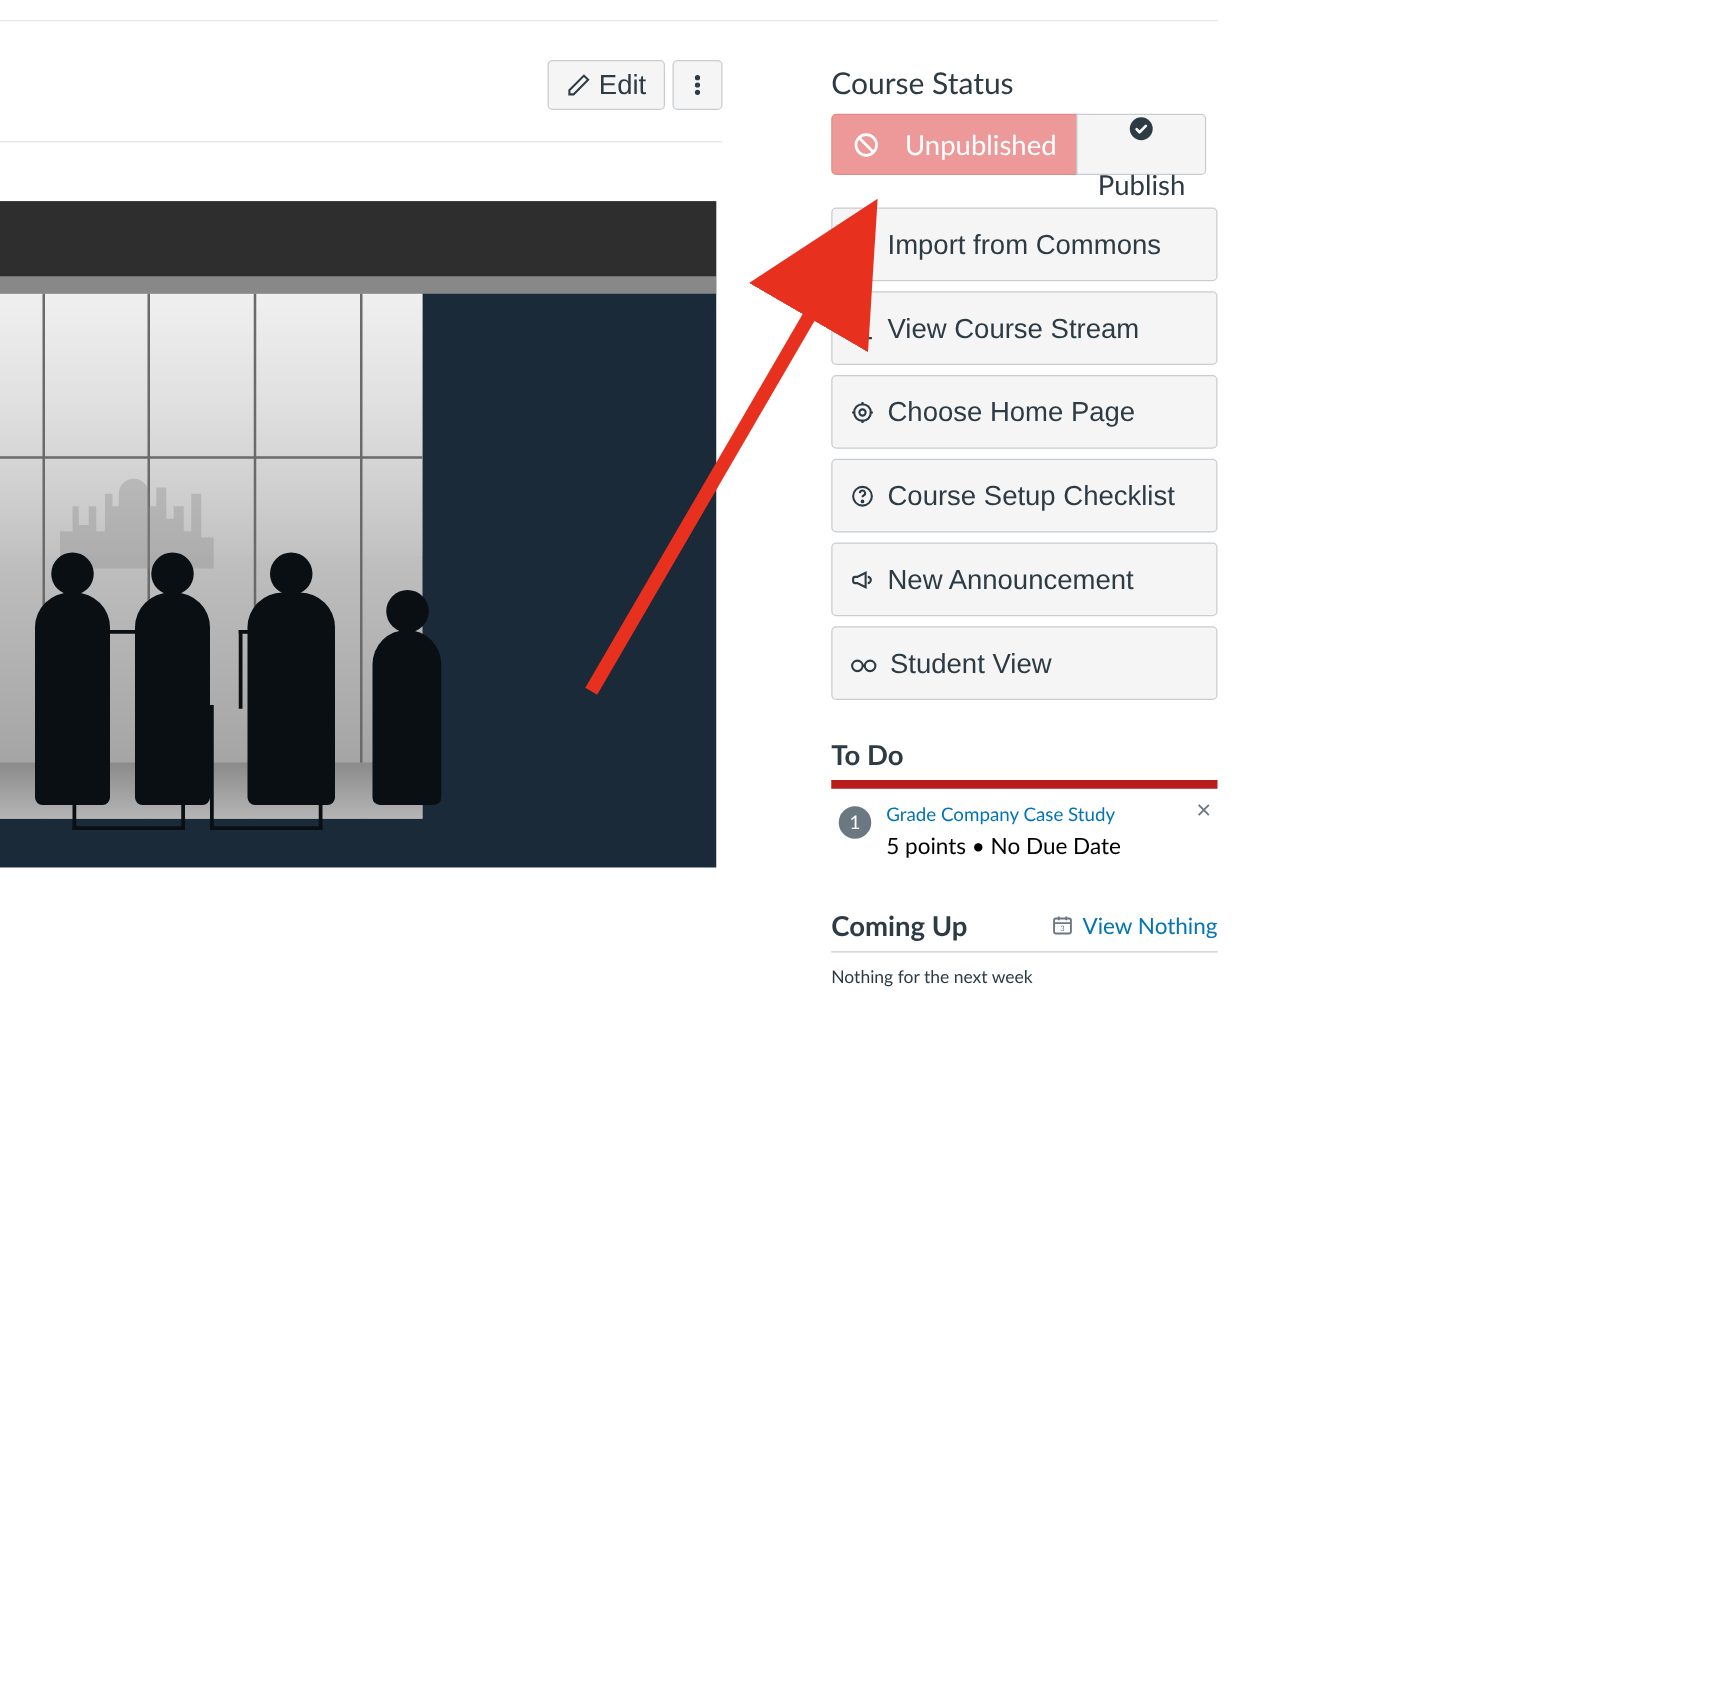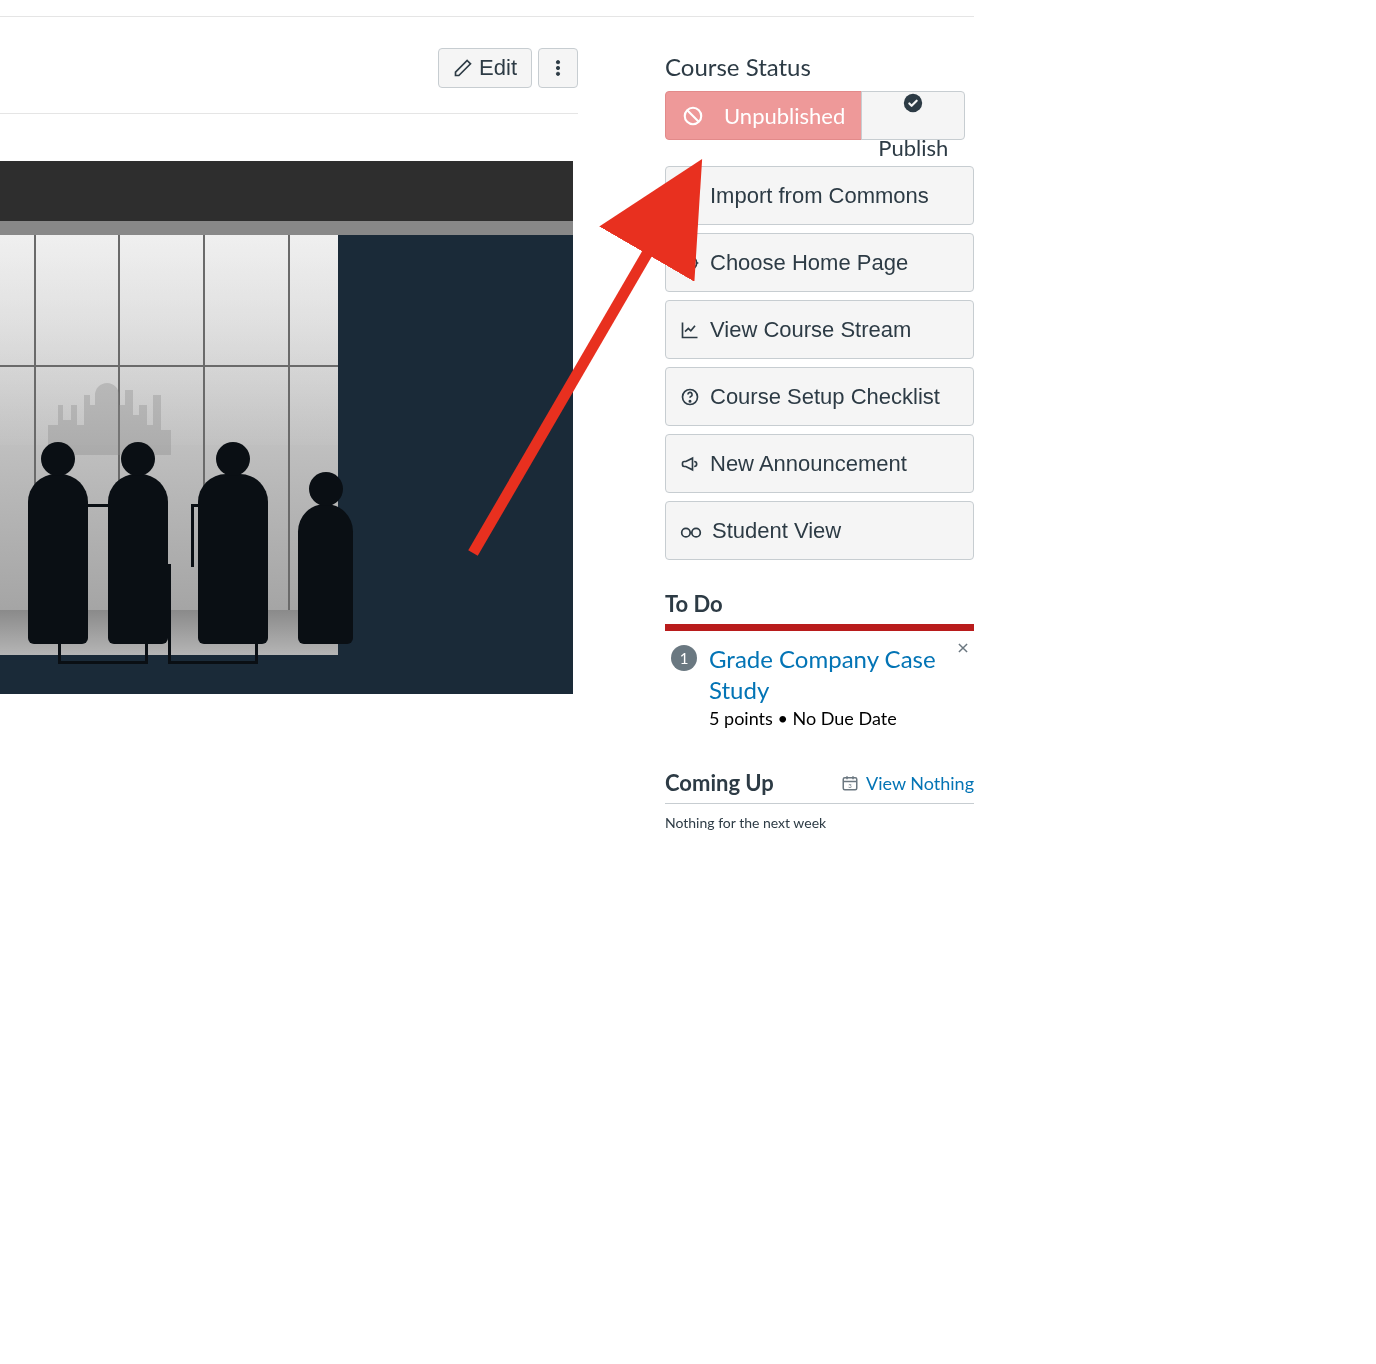--- a/index.html
+++ b/index.html
@@ -255,21 +255,21 @@
     color: #fff;
     font-size: 15px;
     display: flex;
     align-items: center;
     justify-content: center;
     flex-shrink: 0;
     margin-top: 2px;
   }
   .todo-title {
     color: #0374B5;
-    font-size: 24px;
+    font-size: 15px;
     line-height: 1.3;
     cursor: pointer;
   }
   .todo-meta {
     font-size: 18px;
     color: #000000;
     margin-top: 2px;
   }
   .todo-close {
     position: absolute;
@@ -392,36 +392,36 @@
           <circle cx="12" cy="12" r="4"></circle>
             <path d="M12 3v3M12 18v3M3 12h3M18 12h3M5.6 5.6l2 2M16.4 16.4l2 2M5.6 18.4l2-2M16.4 7.6l2-2"></path>
         </svg>
       </span>
       <span>Import from Commons</span>
     </button>
 
     <button class="side-btn">
       <span>
         <svg width="20" height="20" viewBox="0 0 24 24" fill="none" stroke="#2D3B45" stroke-width="2">
+          <path d="M3 3v18h18"></path>
+            <path d="M6 14l4-4 3 3 5-6"></path>
+        </svg>
+      </span>
+      <span>View Course Stream</span>
+    </button>
+
+    <button class="side-btn">
+      <span>
+        <svg width="20" height="20" viewBox="0 0 24 24" fill="none" stroke="#2D3B45" stroke-width="2">
           <circle cx="12" cy="12" r="8"></circle>
             <circle cx="12" cy="12" r="3"></circle>
             <path d="M12 2v3M12 19v3M2 12h3M19 12h3"></path>
         </svg>
       </span>
       <span>Choose Home Page</span>
-    </button>
-
-    <button class="side-btn">
-      <span>
-        <svg width="20" height="20" viewBox="0 0 24 24" fill="none" stroke="#2D3B45" stroke-width="2">
-          <path d="M3 3v18h18"></path>
-            <path d="M6 14l4-4 3 3 5-6"></path>
-        </svg>
-      </span>
-      <span>View Course Stream</span>
     </button>
 
     <button class="side-btn">
       <span>
         <svg width="20" height="20" viewBox="0 0 24 24" fill="none" stroke="#2D3B45" stroke-width="2">
           <circle cx="12" cy="12" r="9"></circle>
             <path d="M9.5 9a2.5 2.5 0 1 1 3.5 2.3c-.8.4-1 1-1 1.7"></path>
             <circle cx="12" cy="17" r="0.8" fill="#2D3B45"></circle>
         </svg>
       </span>

